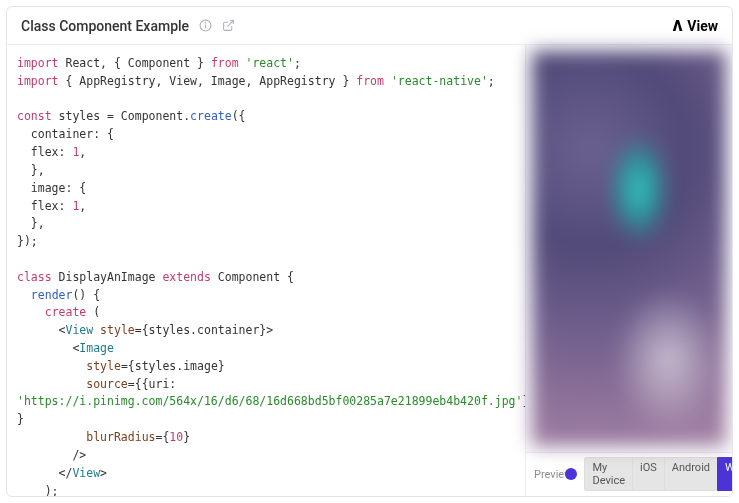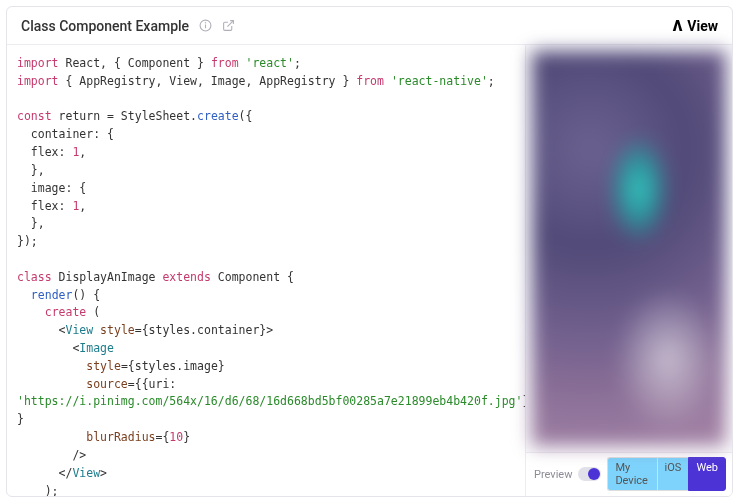--- a/index.html
+++ b/index.html
@@ -115,21 +115,21 @@
     border-radius: 50%;
     background: #4b33d6;
   }
   .tabs { display: flex; gap: 0; }
   .tab {
     padding: 3px 7px;
     font-size: 11px;
     color: #555;
     border: 1px solid #ddd;
     border-right: none;
-    background: #7dd3fc;
+    background: #e5e5e5;
     cursor: pointer;
   }
   .tab:first-child { border-radius: 3px 0 0 3px; }
   .tab:last-child  { border-right: 1px solid #ddd; border-radius: 0 3px 3px 0; }
   .tab.active { background: #4b33d6; color: #fff; border-color: #4b33d6; }
 </style>
 </head>
 <body>
 
 <div class="panel">
@@ -154,21 +154,21 @@
     <span class="brand">
       <span class="brand-logo">Λ</span>
       <span>View</span>
     </span>
   </div>
 
   <div class="body">
     <div class="editor"><span class="kw">import</span><span> React, { Component } </span><span class="kw">from</span><span class="str"> 'react'</span><span>;</span>
 <span class="kw">import</span><span> { AppRegistry, View, Image, AppRegistry } </span><span class="kw">from</span><span class="str"> 'react-native'</span><span>;</span>
 
-<span class="kw">const</span><span> return = StyleSheet.</span><span class="fn">create</span><span>({</span>
+<span class="kw">const</span><span> styles = Component.</span><span class="fn">create</span><span>({</span>
 <span>  container: {</span>
 <span>  flex: </span><span class="num">1</span><span>,</span>
 <span>  },</span>
 <span>  image: {</span>
 <span>  flex: </span><span class="num">1</span><span>,</span>
 <span>  },</span>
 <span>});</span>
 
 <span class="kw">class</span><span> DisplayAnImage </span><span class="kw">extends</span><span> Component {</span>
 <span>  </span><span class="fn">render</span><span>() {</span>
@@ -188,19 +188,20 @@
     <div class="preview-col">
       <div class="preview-img"></div>
       <div class="footer">
         <span class="footer-label">Preview</span>
         <span class="toggle">
             <span class="knob"></span>
           </span>
         <span class="tabs">
           <span class="tab">My Device</span>
           <span class="tab">iOS</span>
+          <span class="tab">Android</span>
           <span class="tab active">Web</span>
         </span>
       </div>
     </div>
   </div>
 
 </div>
 
 </body></html>

